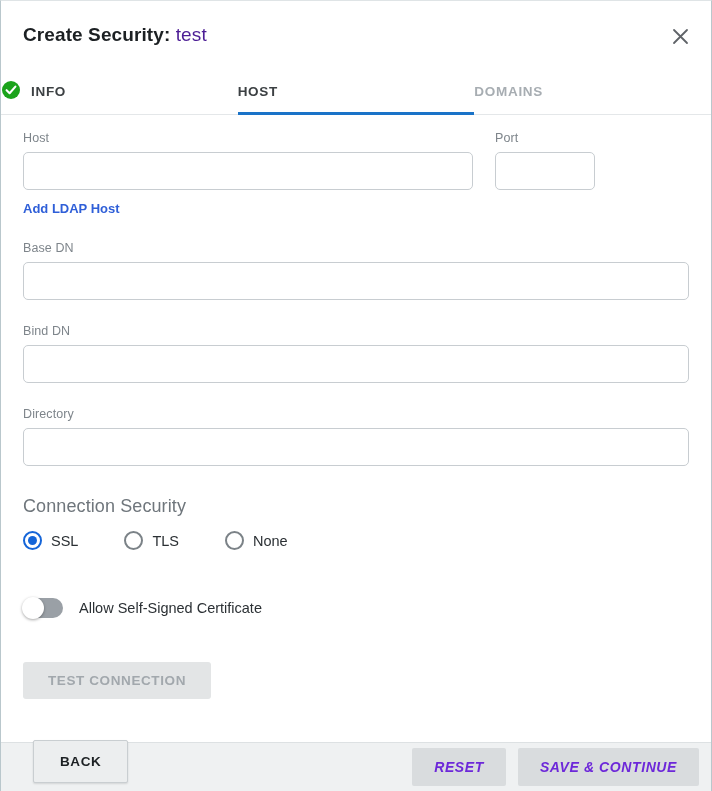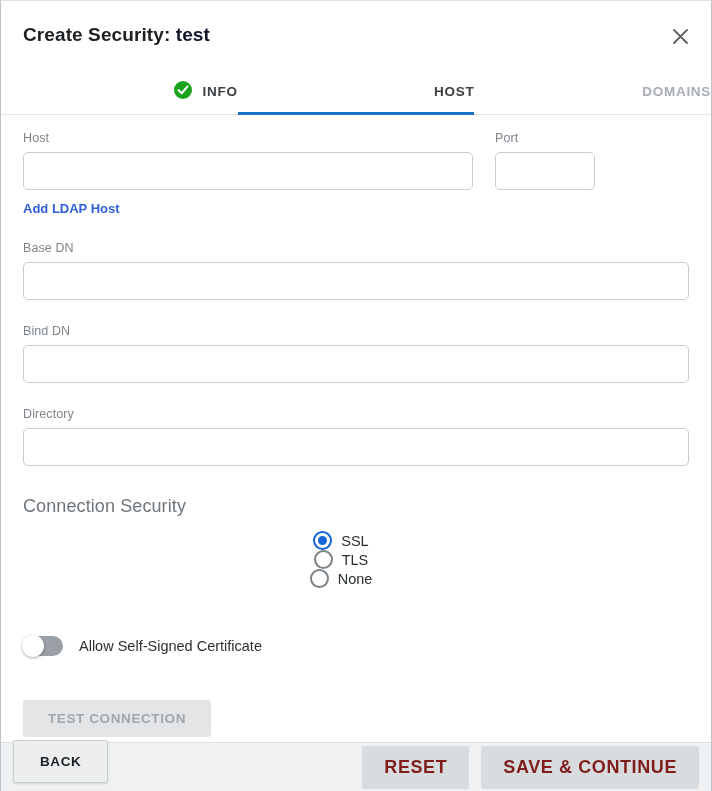--- a/index.html
+++ b/index.html
@@ -33,22 +33,22 @@
     align-items: center;
   }
   .title {
     font-size: 19px;
     font-weight: bold;
     color: #1c2023;
     letter-spacing: .1px;
     white-space: nowrap;
   }
   .title .muted {
-    color: #0f172a;
-    font-weight: bold;
+    color: #4c1d95;
+    font-weight: normal;
   }
   .close-btn {
     position: absolute;
     right: 16px;
     top: 20px;
     width: 30px;
     height: 30px;
     display: flex;
     align-items: center;
     justify-content: center;
@@ -61,21 +61,21 @@
   .tabs {
     display: flex;
     height: 46px;
     border-bottom: 1px solid #e4e7e9;
     align-items: stretch;
   }
   .tab {
     flex: 1 1 0;
     display: flex;
     align-items: center;
-    justify-content: flex-end;
+    justify-content: flex-start;
     gap: 10px;
     font-size: 13.5px;
     font-weight: bold;
     letter-spacing: .7px;
     color: #3c4043;
     cursor: pointer;
     position: relative;
     user-select: none;
   }
   .tab.disabled { color: #a7adb2; cursor: default; }
@@ -137,21 +137,21 @@
 
   .section-title {
     font-size: 18px;
     color: #6f767c;
     margin-top: 30px;
     margin-bottom: 14px;
     letter-spacing: .1px;
   }
 
   
-  .radio-row { display: flex; align-items: center; gap: 0; flex-direction: column; }
+  .radio-row { display: flex; align-items: center; gap: 16px; }
   .radio-item {
     display: flex;
     align-items: center;
     gap: 9px;
     margin-right: 30px;
     cursor: pointer;
     user-select: none;
   }
   .radio {
     width: 19px;
@@ -238,38 +238,40 @@
     color: #1c2023;
     font-family: "Liberation Sans", sans-serif;
     font-size: 13.5px;
     font-weight: bold;
     letter-spacing: .6px;
     padding: 13px 26px;
     cursor: pointer;
     box-shadow: 0 1px 2px rgba(0,0,0,.12);
     position: relative;
     top: -6px;
+    margin-left: 20px;
   }
   .footer-right {
     margin-left: auto;
     display: flex;
     gap: 12px;
     align-items: center;
   }
   .ghost-btn {
     background: #d9dcde;
     border: none;
     border-radius: 2px;
-    color: #7f1d1d;
-    font-family: "Liberation Sans", sans-serif;
-    font-size: 18px;
+    color: #6d28d9;
+    font-family: "Liberation Sans", sans-serif;
+    font-size: 14px;
     font-weight: bold;
     letter-spacing: .6px;
     padding: 11px 22px;
     cursor: default;
+    font-style: italic;
   }
 </style>
 </head>
 <body>
 
 <div id="dialog">
 
   <div class="header">
     <div class="title">
       <span>Create Security:</span>

